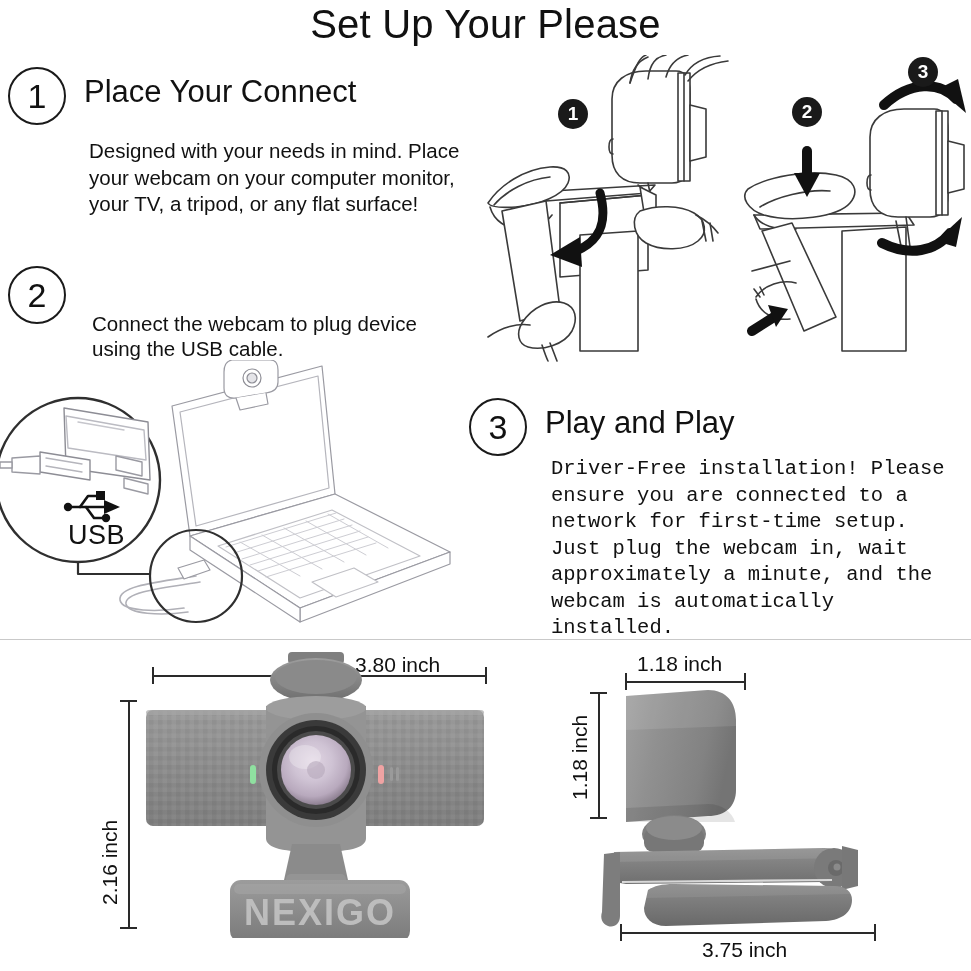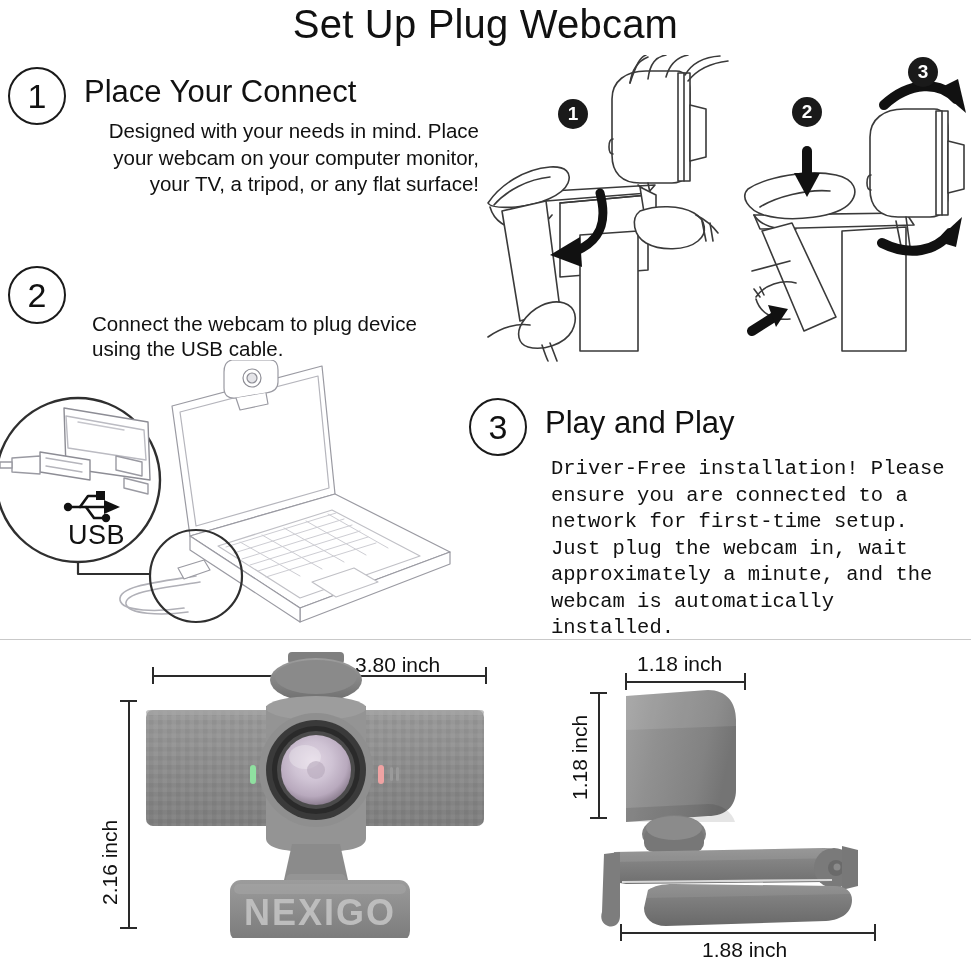--- a/index.html
+++ b/index.html
@@ -44,27 +44,27 @@
   .cap-h{position:absolute;height:1.5px;background:#2a2a2a;}
 
   
   .usb-label{position:absolute;font-size:27px;letter-spacing:.5px;color:#111;}
 </style>
 </head>
 <body>
 
 <div id="page">
 
-  <div class="title">Set Up Plug Webcam</div>
+  <div class="title">Set Up Your Please</div>
 
   <div class="circ" style="left:8px;top:67px;width:58px;height:58px;">
     <span>1</span>
   </div>
   <div class="h2" style="left:84px;top:74px;">Place Your Connect</div>
-  <div class="body" style="left:89px;top:118px;width:390px;text-align:right;">Designed with your needs in mind. Place your webcam on your computer monitor, your TV, a tripod, or any flat surface!</div>
+  <div class="body" style="left:89px;top:138px;width:390px;">Designed with your needs in mind. Place your webcam on your computer monitor, your TV, a tripod, or any flat surface!</div>
 
   <div class="circ" style="left:8px;top:266px;width:58px;height:58px;">
     <span>2</span>
   </div>
   <div class="body tight" style="left:92px;top:311px;width:330px;">Connect the webcam to plug device using the USB cable.</div>
 
   <div class="circ" style="left:469px;top:398px;width:58px;height:58px;">
     <span>3</span>
   </div>
   <div class="h2" style="left:545px;top:405px;">Play and Play</div>
@@ -335,21 +335,21 @@
   <div class="dim" style="left:637px;top:652px;">1.18 inch</div>
 
   <div class="rule-v" style="left:598px;top:692px;height:126px;"></div>
   <div class="cap-h" style="left:590px;top:692px;width:17px;"></div>
   <div class="cap-h" style="left:590px;top:817px;width:17px;"></div>
   <div class="dim vert" style="left:568px;top:800px;">1.18 inch</div>
 
   <div class="rule-h" style="left:620px;top:932px;width:255px;"></div>
   <div class="cap-v" style="left:620px;top:924px;height:17px;"></div>
   <div class="cap-v" style="left:874px;top:924px;height:17px;"></div>
-  <div class="dim" style="left:702px;top:938px;">1.88 inch</div>
+  <div class="dim" style="left:702px;top:938px;">3.75 inch</div>
 
   <div class="ill" style="left:596px;top:686px;width:300px;height:250px;">
     <svg width="300" height="250" viewBox="0 0 300 250">
       <defs>
         <linearGradient id="sideG" x1="0" y1="0" x2="1" y2="0.25">
           <stop offset="0" stop-color="#a0a0a0"></stop>
           <stop offset="0.35" stop-color="#909090"></stop>
           <stop offset="0.78" stop-color="#828282"></stop>
           <stop offset="1" stop-color="#747474"></stop>
         </linearGradient>

